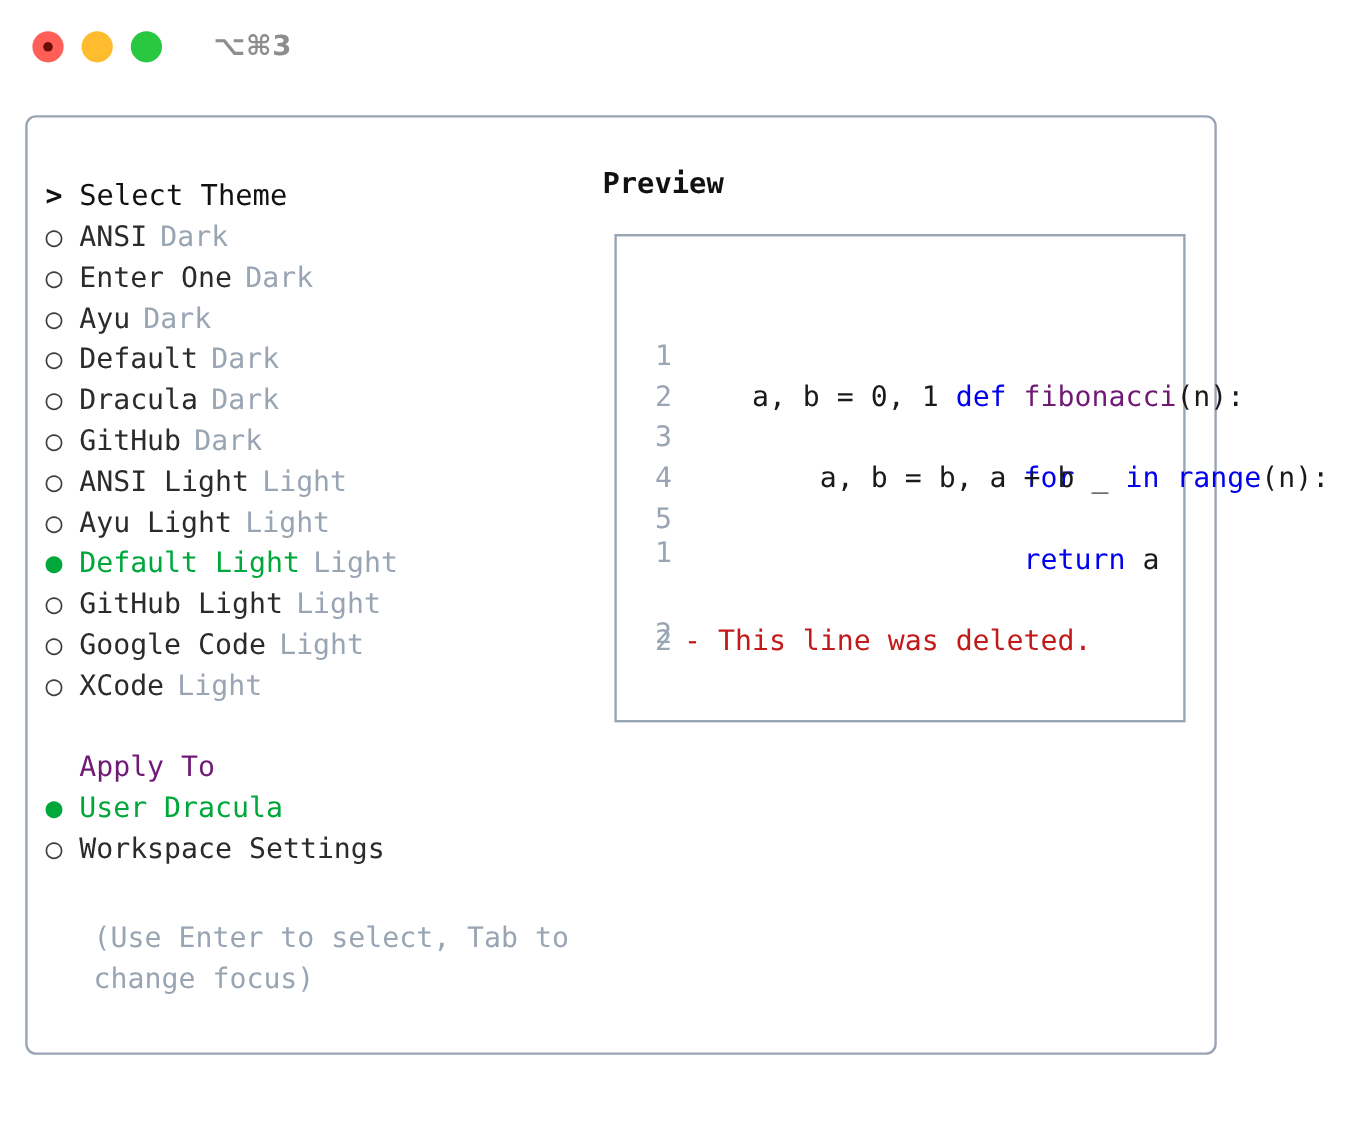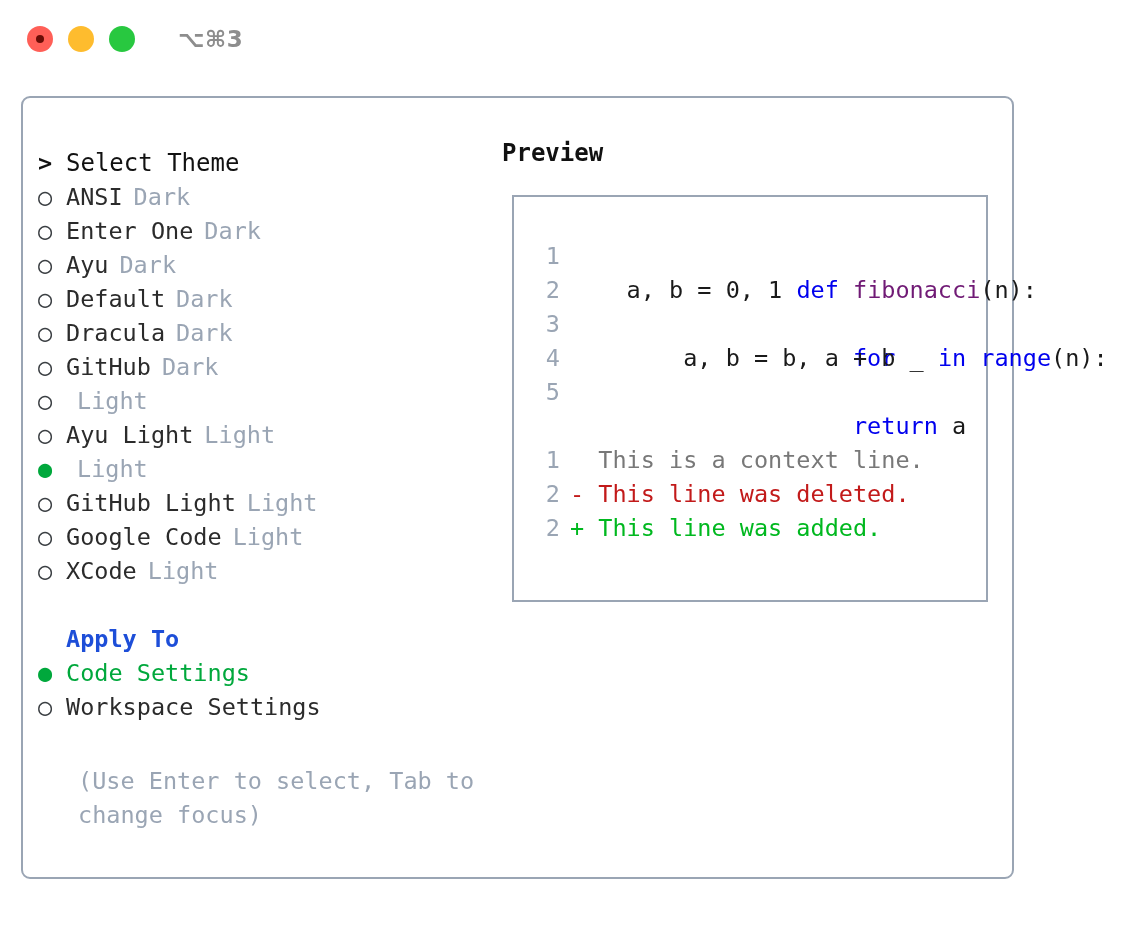--- a/index.html
+++ b/index.html
@@ -113,21 +113,21 @@
     color: #2b2b2b;
   }
   .marker.bullet-on  { color: #00A83C; }
   .marker.bullet-off { color: #3c4044; }
   .marker.caret      { color: #111111; font-weight: bold; }
   .marker.blank      { color: transparent; }
 
   .label        { color: #2b2b2b; }
   .label.header { color: #111111; font-weight: normal; font-size: 24px; }
   .label.active { color: #00A83C; }
-  .label.group  { color: #1d4ed8; font-weight: bold; }
+  .label.group  { color: #701a75; font-weight: normal; }
 
   .badge {
     color: #9AA5B4;
     margin-left: 11px;
   }
 
   .spacer { height: 34px; }
 
   .hint {
     position: absolute;
@@ -179,21 +179,21 @@
     height: 34px;
   }
   .lnum {
     width: 34px;
     flex: 0 0 34px;
     text-align: right;
     color: #9AA5B4;
     padding-right: 10px;
     box-sizing: content-box;
   }
-  .ctext { white-space: pre; }
+  .ctext { white-space: pre; margin-top: 40px; }
 
   .tok-kw    { color: #0000EE; }
   .tok-fn    { color: #701a75; }
   .tok-plain { color: #1a1a1a; }
 
   .d-context { color: #787878; }
   .d-del     { color: #C21A1A; text-align: right; }
   .d-add     { color: #00B81F; }
 
   .gap-line { height: 34px; }
@@ -245,29 +245,31 @@
           <span class="label">Dracula</span>
           <span class="badge">Dark</span>
         </div>
         <div class="row">
           <span class="marker bullet-off">○</span>
           <span class="label">GitHub</span>
           <span class="badge">Dark</span>
         </div>
         <div class="row">
           <span class="marker bullet-off">○</span>
+          <span class="label">ANSI Light</span>
           <span class="badge">Light</span>
         </div>
         <div class="row">
           <span class="marker bullet-off">○</span>
           <span class="label">Ayu Light</span>
           <span class="badge">Light</span>
         </div>
         <div class="row">
           <span class="marker bullet-on">●</span>
+          <span class="label active">Default Light</span>
           <span class="badge">Light</span>
         </div>
         <div class="row">
           <span class="marker bullet-off">○</span>
           <span class="label">GitHub Light</span>
           <span class="badge">Light</span>
         </div>
         <div class="row">
           <span class="marker bullet-off">○</span>
           <span class="label">Google Code</span>
@@ -280,21 +282,21 @@
         </div>
 
         <div class="spacer"></div>
 
         <div class="row">
           <span class="marker blank">○</span>
           <span class="label group">Apply To</span>
         </div>
         <div class="row">
           <span class="marker bullet-on">●</span>
-          <span class="label active">Code Settings</span>
+          <span class="label active">User Dracula</span>
         </div>
         <div class="row">
           <span class="marker bullet-off">○</span>
           <span class="label">Workspace Settings</span>
         </div>
       </div>
 
       <div class="hint">(Use Enter to select, Tab to change focus)</div>
 
       <div class="right">
@@ -331,29 +333,27 @@
               <span class="lnum">5</span>
               <span class="ctext">
                 <span class="tok-plain">    </span><span class="tok-kw">return</span><span class="tok-plain"> a</span>
               </span>
             </div>
 
             <div class="gap-line"></div>
 
             <div class="cline">
               <span class="lnum">1</span>
-              <span class="ctext d-context">  This is a context line.</span>
             </div>
             <div class="cline">
               <span class="lnum">2</span>
               <span class="ctext d-del">- This line was deleted.</span>
             </div>
             <div class="cline">
               <span class="lnum">2</span>
-              <span class="ctext d-add">+ This line was added.</span>
             </div>
 
           </div>
         </div>
       </div>
 
     </div>
   </div>
 </div>
 

